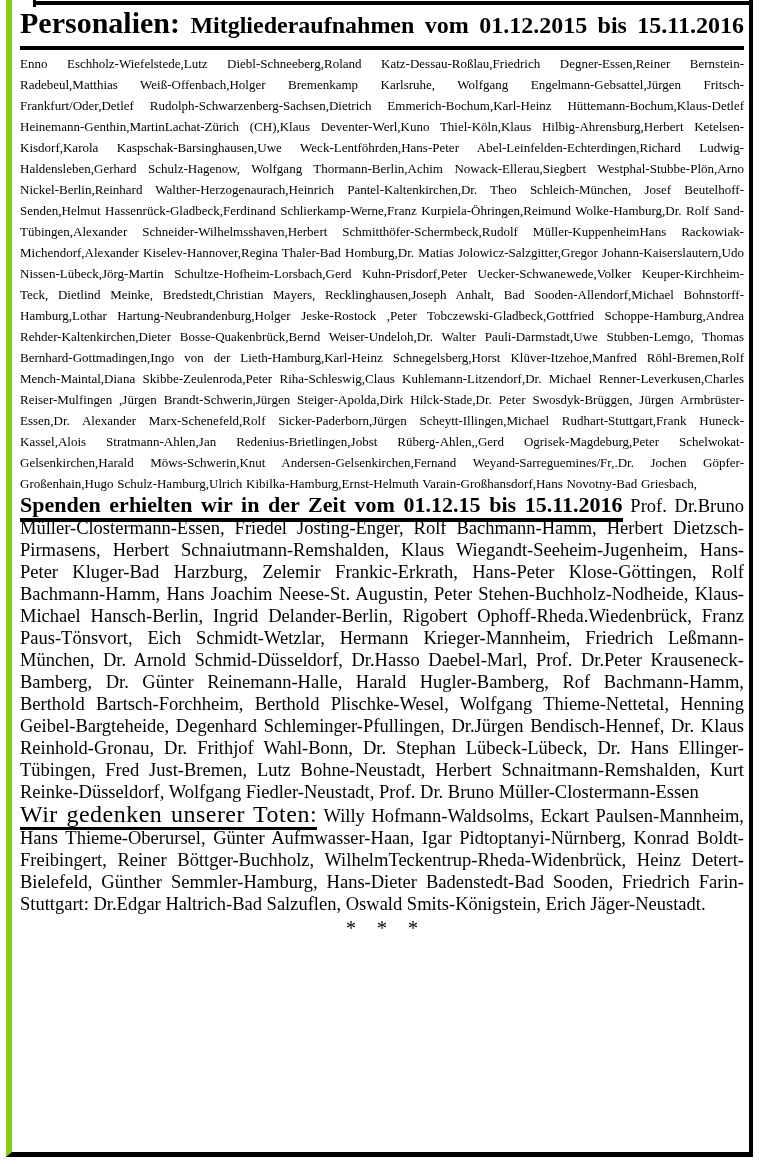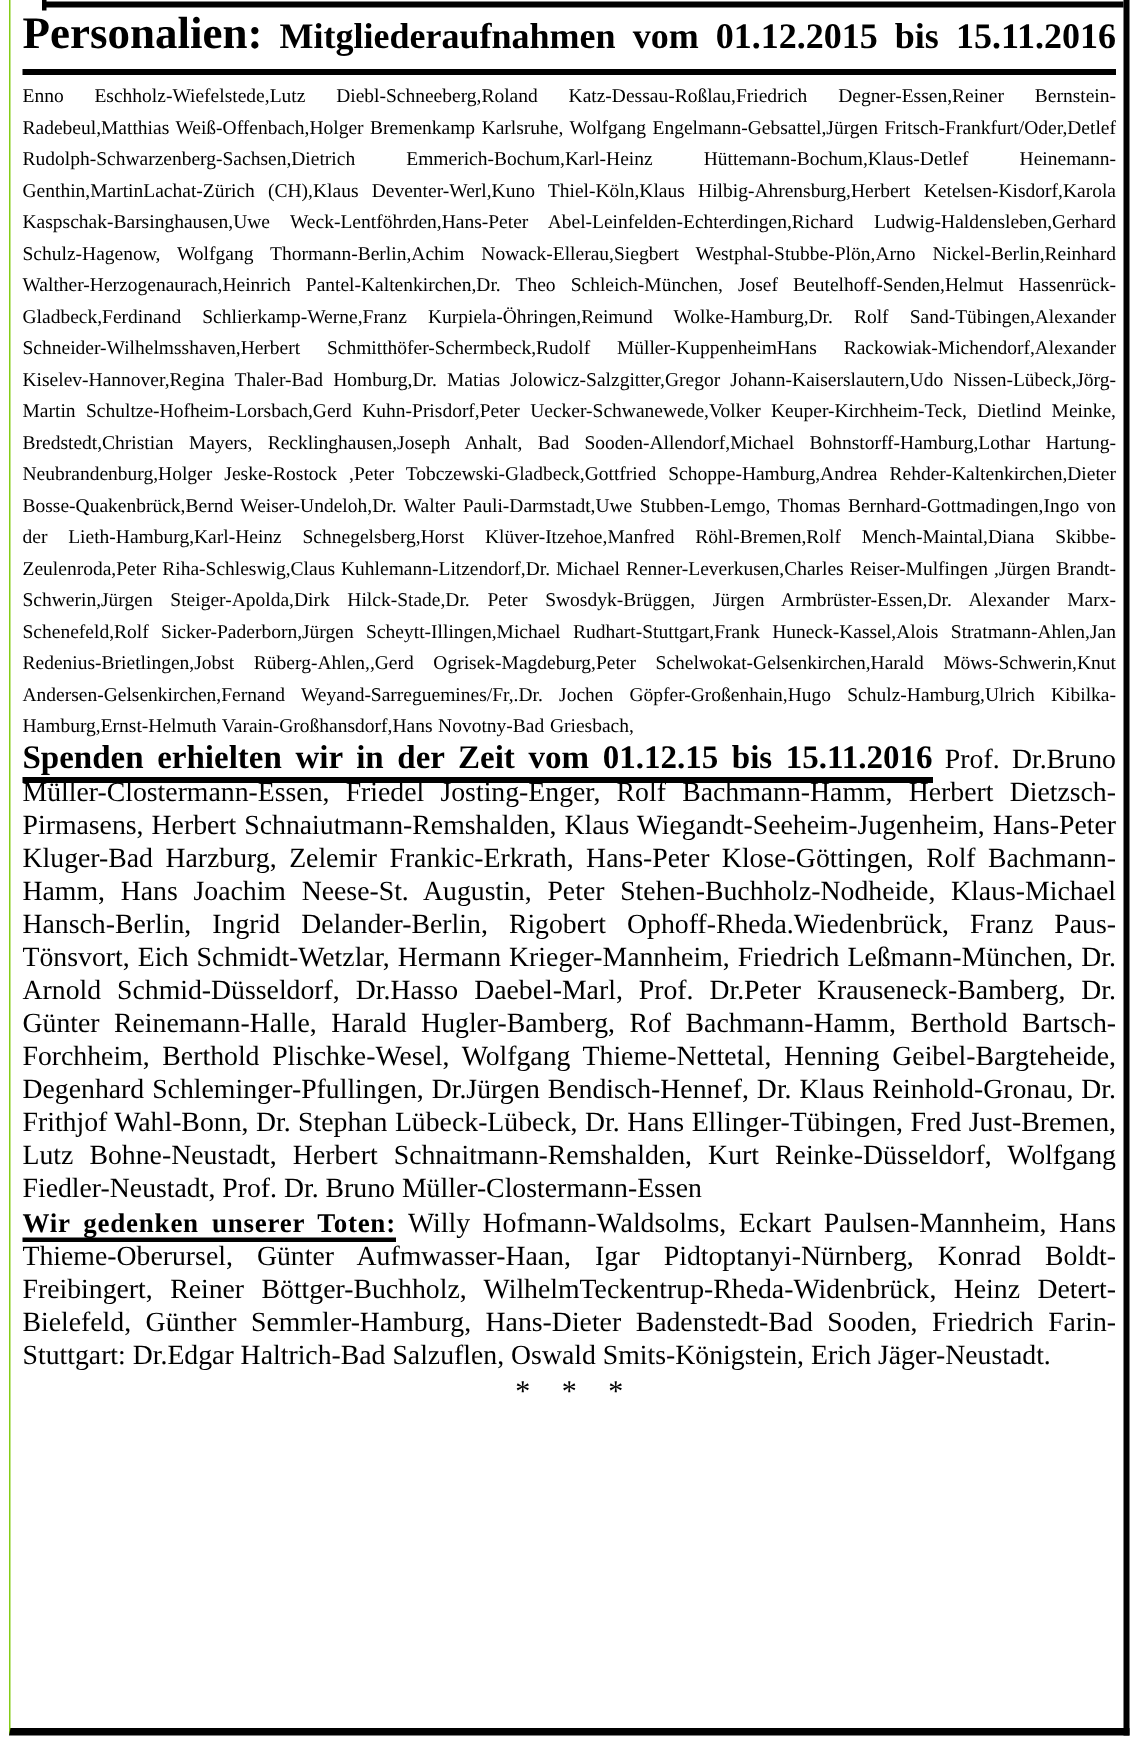--- a/index.html
+++ b/index.html
@@ -15,21 +15,21 @@
     font-family: "Liberation Serif", "DejaVu Serif", serif;
     color: #000000;
     overflow: hidden;
   }
   .frame {
     position: absolute;
     left: 6px;
     right: 6px;
     top: 0;
     bottom: 7px;
-    border-left: 1px solid #84cc16;
+    border-left: 6px solid #84cc16;
     border-right: 4px solid #000;
     border-bottom: 5px solid #000;
   }
   .top-rule {
     position: absolute;
     top: 1px;
     left: 21px;
     right: 0;
     height: 4px;
     background: #000;
@@ -78,22 +78,22 @@
     font-size: 18.5px;
     line-height: 22px;
   }
   .h2-span {
     font-weight: bold;
     font-size: 22px;
     border-bottom: 4px solid #000;
     padding-bottom: 1px;
   }
   .h3-span {
-    font-weight: bold;
-    font-size: 18px;
+    font-weight: normal;
+    font-size: 24px;
     border-bottom: 3px solid #000;
     letter-spacing: 0.5px;
   }
   .stars {
     text-align: center;
     font-size: 20px;
     line-height: 24px;
     word-spacing: 16px;
     margin-top: 1px;
   }

